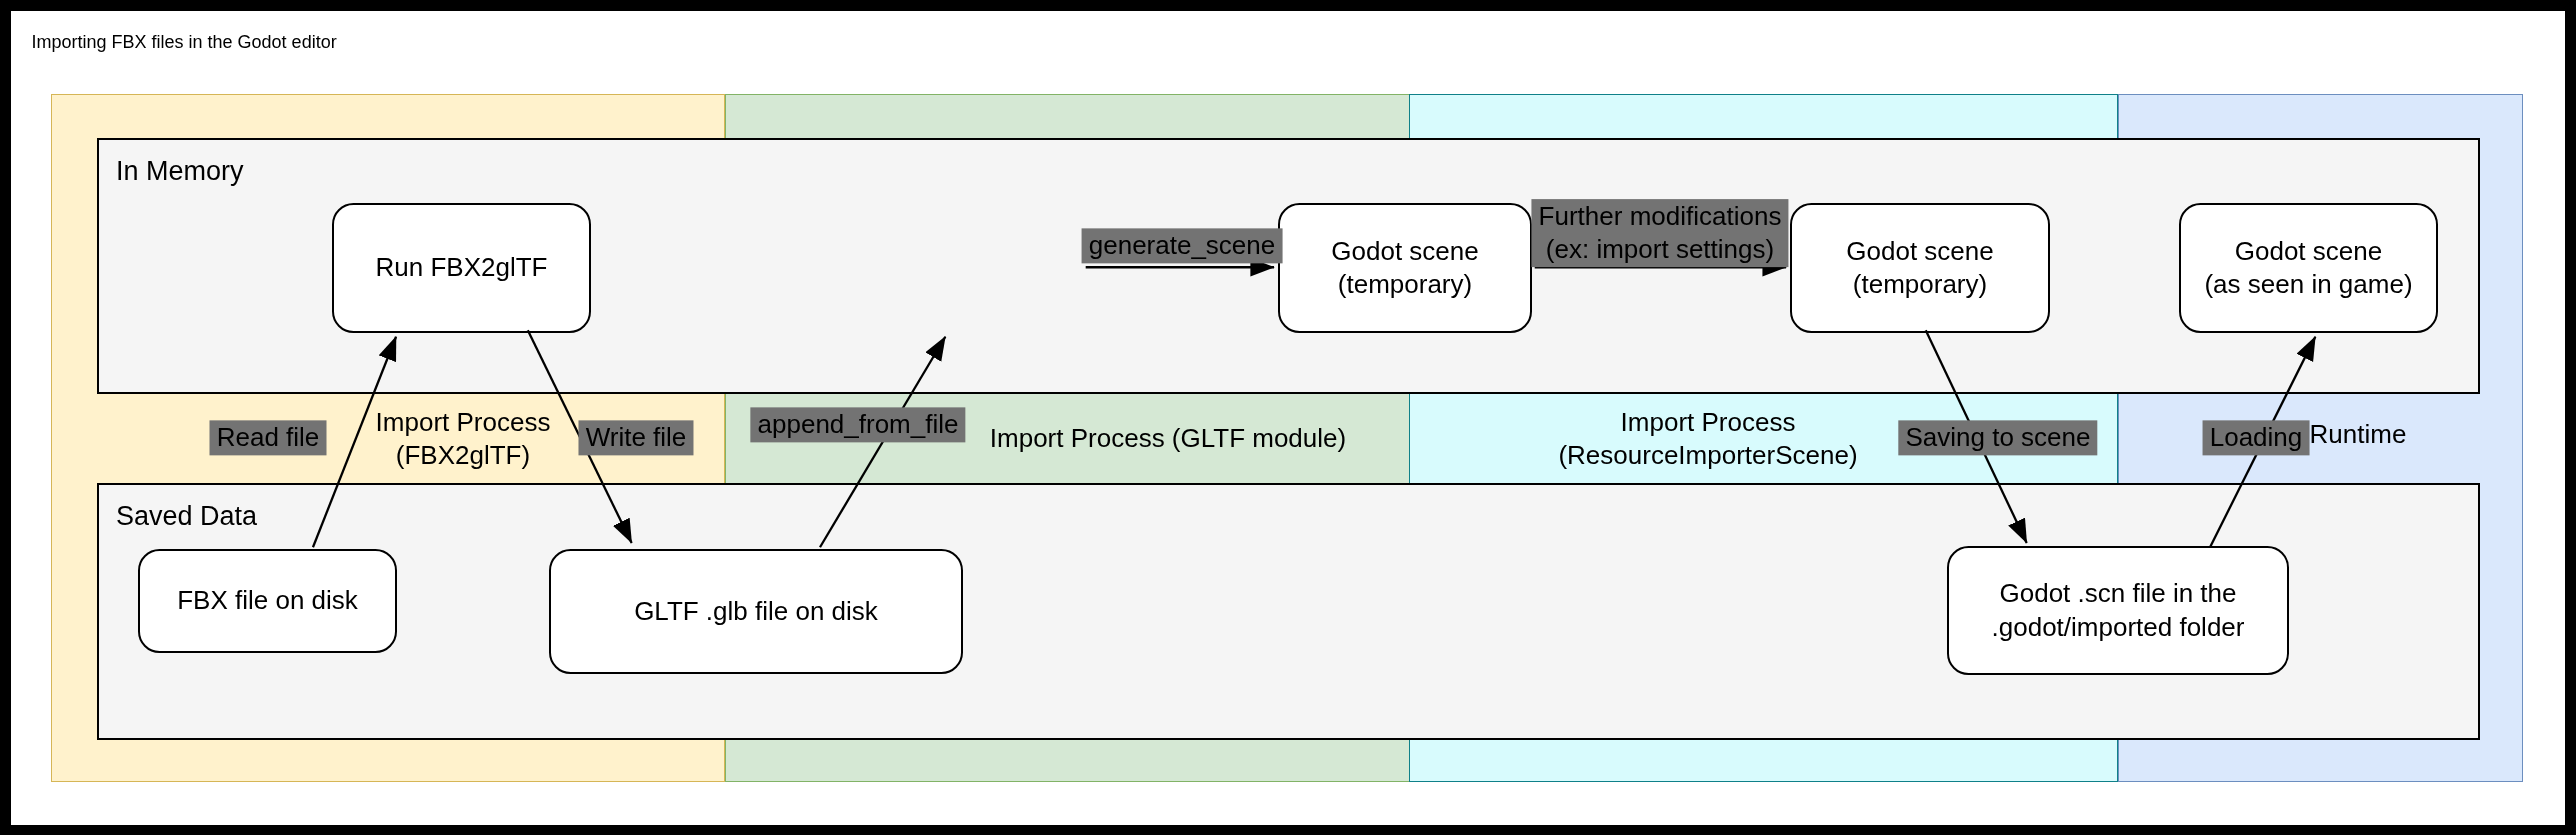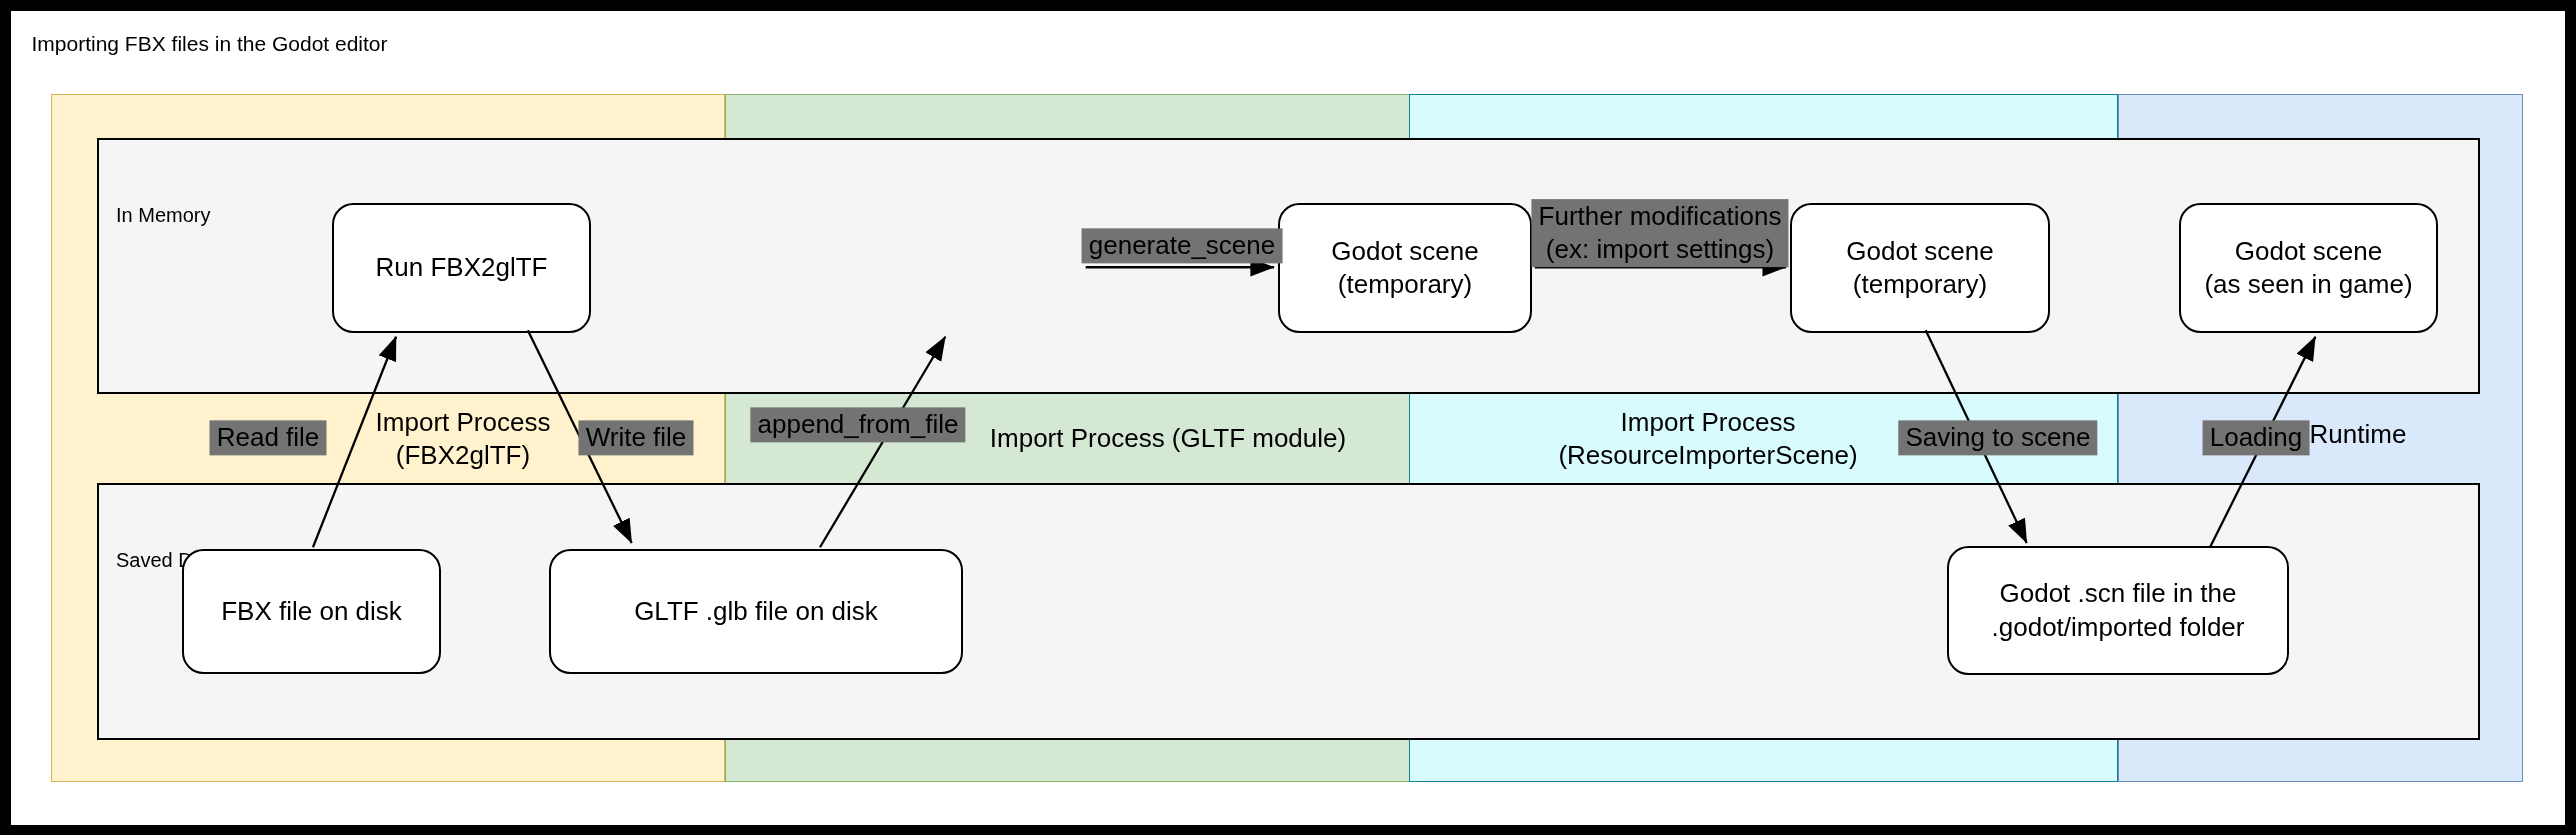--- a/index.html
+++ b/index.html
@@ -14,21 +14,21 @@
   }
   .frame {
     position: absolute; inset: 0;
     border: 11.5px solid #000000;
     z-index: 10;
     pointer-events: none;
   }
   .title {
     position: absolute;
     left: 31.5px; top: 31.5px;
-    font-size: 21px;
+    font-size: 18px;
     z-index: 6;
     white-space: nowrap;
   }
   .band {
     position: absolute;
     top: 94px;
     height: 688px;
     box-sizing: border-box;
     border: 1.4px solid transparent;
     z-index: 1;
@@ -43,23 +43,22 @@
     background: #F5F5F5;
     border: 2.9px solid #000000;
     box-sizing: border-box;
     z-index: 2;
   }
   .row-in-memory  { top: 138px; height: 256px; }
   .row-saved-data { top: 483px; height: 257px; }
   .row-label {
     position: absolute;
     left: 17px; top: 15.8px;
-    font-size: 20px;
+    font-size: 27px;
     white-space: nowrap;
-    margin-top: 48px;
   }
   .node {
     position: absolute;
     background: #ffffff;
     border: 2.5px solid #000000;
     border-radius: 21.5px;
     box-sizing: border-box;
     display: flex;
     align-items: center;
     justify-content: center;
@@ -67,21 +66,21 @@
     font-size: 26px;
     line-height: 1.28;
     white-space: pre-line;
     z-index: 3;
   }
   .node-run        { left: 332px;  top: 203px; width: 259px; height: 130px; }
   .node-gltfstate  { left: 826px; top: 203px; width: 258px; height: 130px; }
   .node-scene1     { left: 1278px; top: 203px; width: 254px; height: 130px; }
   .node-scene2     { left: 1790px; top: 203px; width: 260px; height: 130px; }
   .node-scenegame  { left: 2179px; top: 203px; width: 259px; height: 130px; }
-  .node-fbxfile    { left: 138px;  top: 549px; width: 259px; height: 125px; margin-left: 44px; }
+  .node-fbxfile    { left: 138px;  top: 549px; width: 259px; height: 104px; }
   .node-glbfile    { left: 549px;  top: 549px; width: 414px; height: 125px; }
   .node-scnfile    { left: 1947px; top: 546px; width: 342px; height: 129px; }
   .arrows {
     position: absolute; inset: 0;
     z-index: 4;
     pointer-events: none;
   }
   .lbl {
     position: absolute;
     transform: translate(-50%, -50%);

